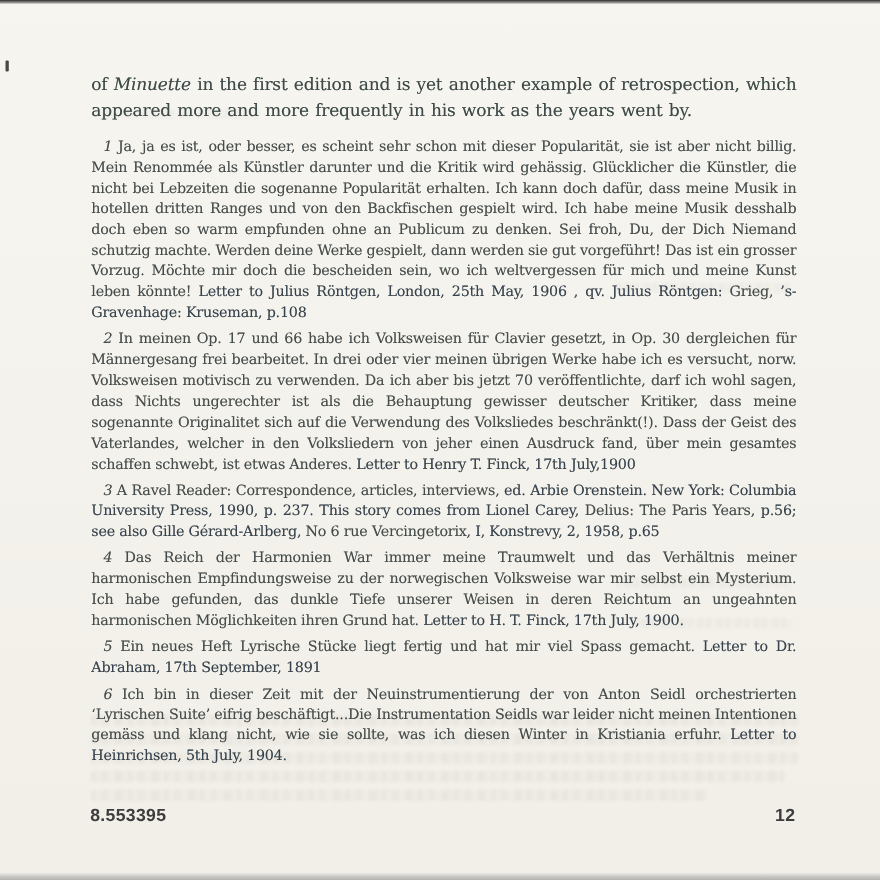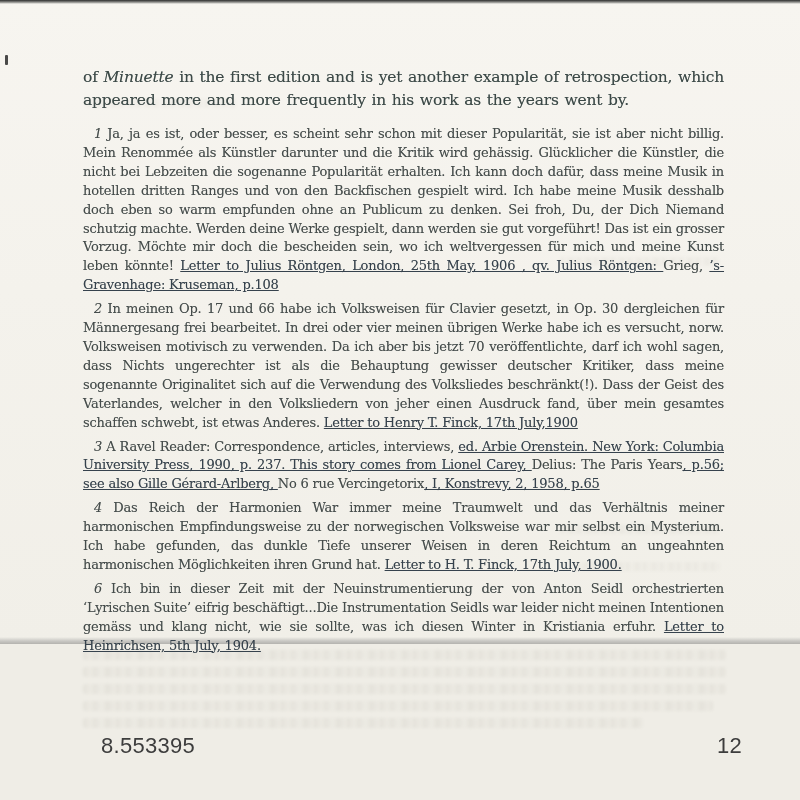--- a/index.html
+++ b/index.html
@@ -7,21 +7,21 @@
     padding: 0;
     width: 800px;
     height: 800px;
     overflow: hidden;
     background: #efede6;
     font-family: "DejaVu Serif", serif;
   }
   .page {
     position: relative;
     width: 800px;
-    height: 644px;
+    height: 800px;
     background: linear-gradient(180deg, #f7f5f0 0%, #f4f2ec 45%, #f1efe8 100%);
   }
   .edge-top {
     position: absolute; top: 0; left: 0; width: 800px; height: 4px;
     background: linear-gradient(180deg, #2e2e2e 0%, #8d8d8a 55%, rgba(141,141,138,0) 100%);
   }
   .edge-bottom {
     position: absolute; bottom: 0; left: 0; width: 800px; height: 7px;
     background: linear-gradient(180deg, rgba(185,184,180,0) 0%, #cac9c5 55%, #b3b2ae 100%);
   }
@@ -48,27 +48,27 @@
     font-size: 13px;
     line-height: 18.9px;
     letter-spacing: -0.2px;
     text-align: justify;
     text-indent: 11px;
     color: #454c4b;
     hyphens: none;
     text-shadow: 0 0 0.5px rgba(60,70,70,0.4);
   }
   .footnote .italic { }
-  .footnote .roman  { font-style: normal; color: #36424d; text-decoration: underline; }
+  .footnote .roman  { font-style: normal; color: #36424d; }
   .fn-num { font-style: italic; }
   .footer-row {
-    position: absolute; left: 101px; top: 733px; width: 641px; z-index: 2;
+    position: absolute; left: 82px; top: 733px; width: 641px; z-index: 2;
     display: flex; justify-content: space-between; align-items: flex-start;
     font-family: "Liberation Sans", sans-serif;
-    font-weight: 400; font-size: 22px; color: #3d3d3d;
+    font-weight: 700; font-size: 16px; color: #3d3d3d;
     letter-spacing: 0.3px;
   }
   
   .ghost-block { position: absolute; left: 83px; top: 650px; width: 645px; z-index: 1; }
   .ghost-line {
     height: 10px; margin-bottom: 7px; border-radius: 3px;
     filter: blur(1.4px); opacity: 0.5;
     background: repeating-linear-gradient(90deg,
       rgba(124,118,106,0.20) 0px,  rgba(124,118,106,0.05) 7px,
       rgba(124,118,106,0.16) 12px, rgba(124,118,106,0.03) 19px,
@@ -103,20 +103,21 @@
   <div class="smudge s3"></div>
   <div class="smudge s4"></div>
 
   <div class="content">
     <p class="intro"><span class="roman">of </span><span class="italic">Minuette</span><span class="roman"> in the first edition and is yet another example of retrospection, which appeared more and more frequently in his work as the years went by.</span></p>
     <div>
         <p class="footnote"><span class="fn-num">1 </span><span class="italic">Ja, ja es ist, oder besser, es scheint sehr schon mit dieser Popularität, sie ist aber nicht billig.  Mein Renommée als Künstler darunter und die Kritik wird gehässig.  Glücklicher die Künstler, die nicht bei Lebzeiten die sogenanne Popularität erhalten.  Ich kann doch dafür, dass meine Musik in hotellen dritten Ranges und von den Backfischen gespielt wird.  Ich habe meine Musik desshalb doch eben so warm empfunden ohne an Publicum zu denken.  Sei froh, Du, der Dich Niemand schutzig machte.  Werden deine Werke gespielt, dann werden sie gut vorgeführt! Das ist ein grosser Vorzug.  Möchte mir doch die bescheiden sein, wo ich weltvergessen für mich und meine Kunst leben könnte!  </span><span class="roman">Letter to Julius Röntgen, London, 25th May, 1906 , qv. Julius Röntgen:  </span><span class="italic">Grieg, </span><span class="roman">’s-Gravenhage: Kruseman, p.108</span></p>
         <p class="footnote"><span class="fn-num">2 </span><span class="italic">In meinen Op. 17 und 66 habe ich Volksweisen für Clavier gesetzt, in Op. 30 dergleichen für Männergesang frei bearbeitet.  In drei oder vier meinen übrigen Werke habe ich es versucht, norw.  Volksweisen motivisch zu verwenden.  Da ich aber bis jetzt 70 veröffentlichte, darf ich wohl sagen, dass Nichts ungerechter ist als die Behauptung gewisser deutscher Kritiker, dass meine sogenannte Originalitet sich auf die Verwendung des Volksliedes beschränkt(!).  Dass der Geist des Vaterlandes, welcher in den Volksliedern von jeher einen Ausdruck fand, über mein gesamtes schaffen schwebt, ist etwas Anderes. </span><span class="roman">Letter to Henry T. Finck, 17th July,1900</span></p>
         <p class="footnote"><span class="fn-num">3 </span><span class="italic">A Ravel Reader:  Correspondence, articles, interviews, </span><span class="roman">ed. Arbie Orenstein.  New York: Columbia University Press, 1990, p. 237. This story comes from Lionel Carey,  </span><span class="italic">Delius:  The Paris Years</span><span class="roman">, p.56; see also Gille Gérard-Arlberg,  </span><span class="italic">No 6 rue Vercingetorix</span><span class="roman">,  I, Konstrevy, 2, 1958, p.65</span></p>
         <p class="footnote"><span class="fn-num">4 </span><span class="italic">Das Reich der Harmonien War immer meine Traumwelt und das Verhältnis meiner harmonischen Empfindungsweise zu der norwegischen Volksweise war mir selbst ein Mysterium.  Ich habe gefunden, das dunkle Tiefe unserer Weisen in deren Reichtum an ungeahnten harmonischen Möglichkeiten ihren Grund hat. </span><span class="roman">Letter to H. T. Finck, 17th July, 1900.</span></p>
+        <p class="footnote"><span class="fn-num">5 </span><span class="italic">Ein neues Heft Lyrische Stücke liegt fertig und hat mir viel Spass gemacht. </span><span class="roman">Letter to Dr. Abraham, 17th September, 1891</span></p>
         <p class="footnote"><span class="fn-num">6 </span><span class="italic">Ich bin in dieser Zeit mit der Neuinstrumentierung der von Anton Seidl orchestrierten ‘Lyrischen Suite’ eifrig beschäftigt...Die Instrumentation Seidls war leider nicht meinen Intentionen gemäss und klang nicht, wie sie sollte, was ich diesen Winter in Kristiania erfuhr. </span><span class="roman">Letter to Heinrichsen, 5th July, 1904.</span></p>
       </div>
   </div>
 
   <div class="ghost-block">
     <div class="ghost-line g1"></div>
     <div class="ghost-line g2"></div>
     <div class="ghost-line g3"></div>
     <div class="ghost-line g4"></div>
     <div class="ghost-line g5"></div>

